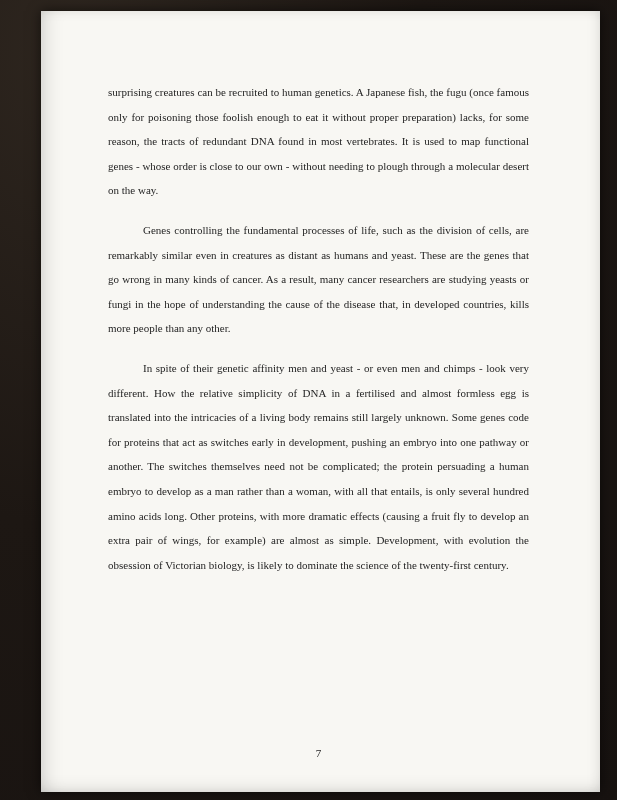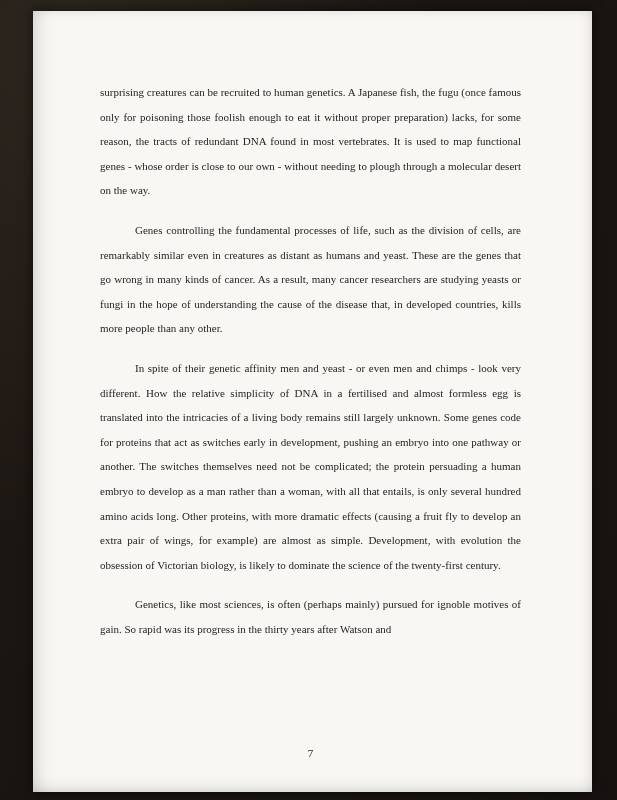--- a/index.html
+++ b/index.html
@@ -11,21 +11,21 @@
   .screen {
     position: relative;
     width: 617px;
     height: 800px;
     overflow: hidden;
     background: radial-gradient(ellipse at 12% 6%, #2e261f 0%, #1d1713 45%, #171210 100%);
   }
 
   .page {
     position: absolute;
-    left: 33px;
+    left: 41px;
     top: 11px;
     width: 559px;
     height: 781px;
     background: #f8f7f3;
     box-shadow:
       0 0 12px rgba(0,0,0,0.6),
       inset 14px 0 22px -14px rgba(0,0,0,0.20),
       inset -9px 0 16px -11px rgba(0,0,0,0.15),
       inset 0 -12px 20px -14px rgba(0,0,0,0.18),
       inset 0 10px 16px -14px rgba(0,0,0,0.10);
@@ -65,17 +65,16 @@
 </style>
 </head>
 <body>
 
 <div class="screen">
   <div class="page">
     <div class="text-block">
       <p class="para">surprising creatures can be recruited to human genetics.  A Japanese fish, the fugu (once famous only for poisoning those foolish enough to eat it without proper preparation) lacks, for some reason, the tracts of redundant DNA found in most vertebrates.  It is used to map functional genes - whose order is close to our own - without needing to plough through a molecular desert on the way.</p>
       <p class="para indent">Genes controlling the fundamental processes of life, such as the division of cells, are remarkably similar even in creatures as distant as humans and yeast.  These are the genes that go wrong in many kinds of cancer.  As a result, many cancer researchers are studying yeasts or fungi in the hope of understanding the cause of the disease that, in developed countries, kills more people than any other.</p>
       <p class="para indent">In spite of their genetic affinity men and yeast - or even men and chimps - look very different.  How the relative simplicity of DNA in a fertilised and almost formless egg is translated into the intricacies of a living body remains still largely unknown.  Some genes code for proteins that act as switches early in development, pushing an embryo into one pathway or another.  The switches themselves need not be complicated; the protein persuading a human embryo to develop as a man rather than a woman, with all that entails, is only several hundred amino acids long.  Other proteins, with more dramatic effects (causing a fruit fly to develop an extra pair of wings, for example) are almost as simple.  Development, with evolution the obsession of Victorian biology, is likely to dominate the science of the twenty-first century.</p>
-      <p class="para indent">Genetics, like most sciences, is often (perhaps mainly) pursued for ignoble motives of gain.  So rapid was its progress in the thirty years after Watson and</p>
     </div>
     <div class="page-number">7</div>
   </div>
 </div>
 
 </body></html>

